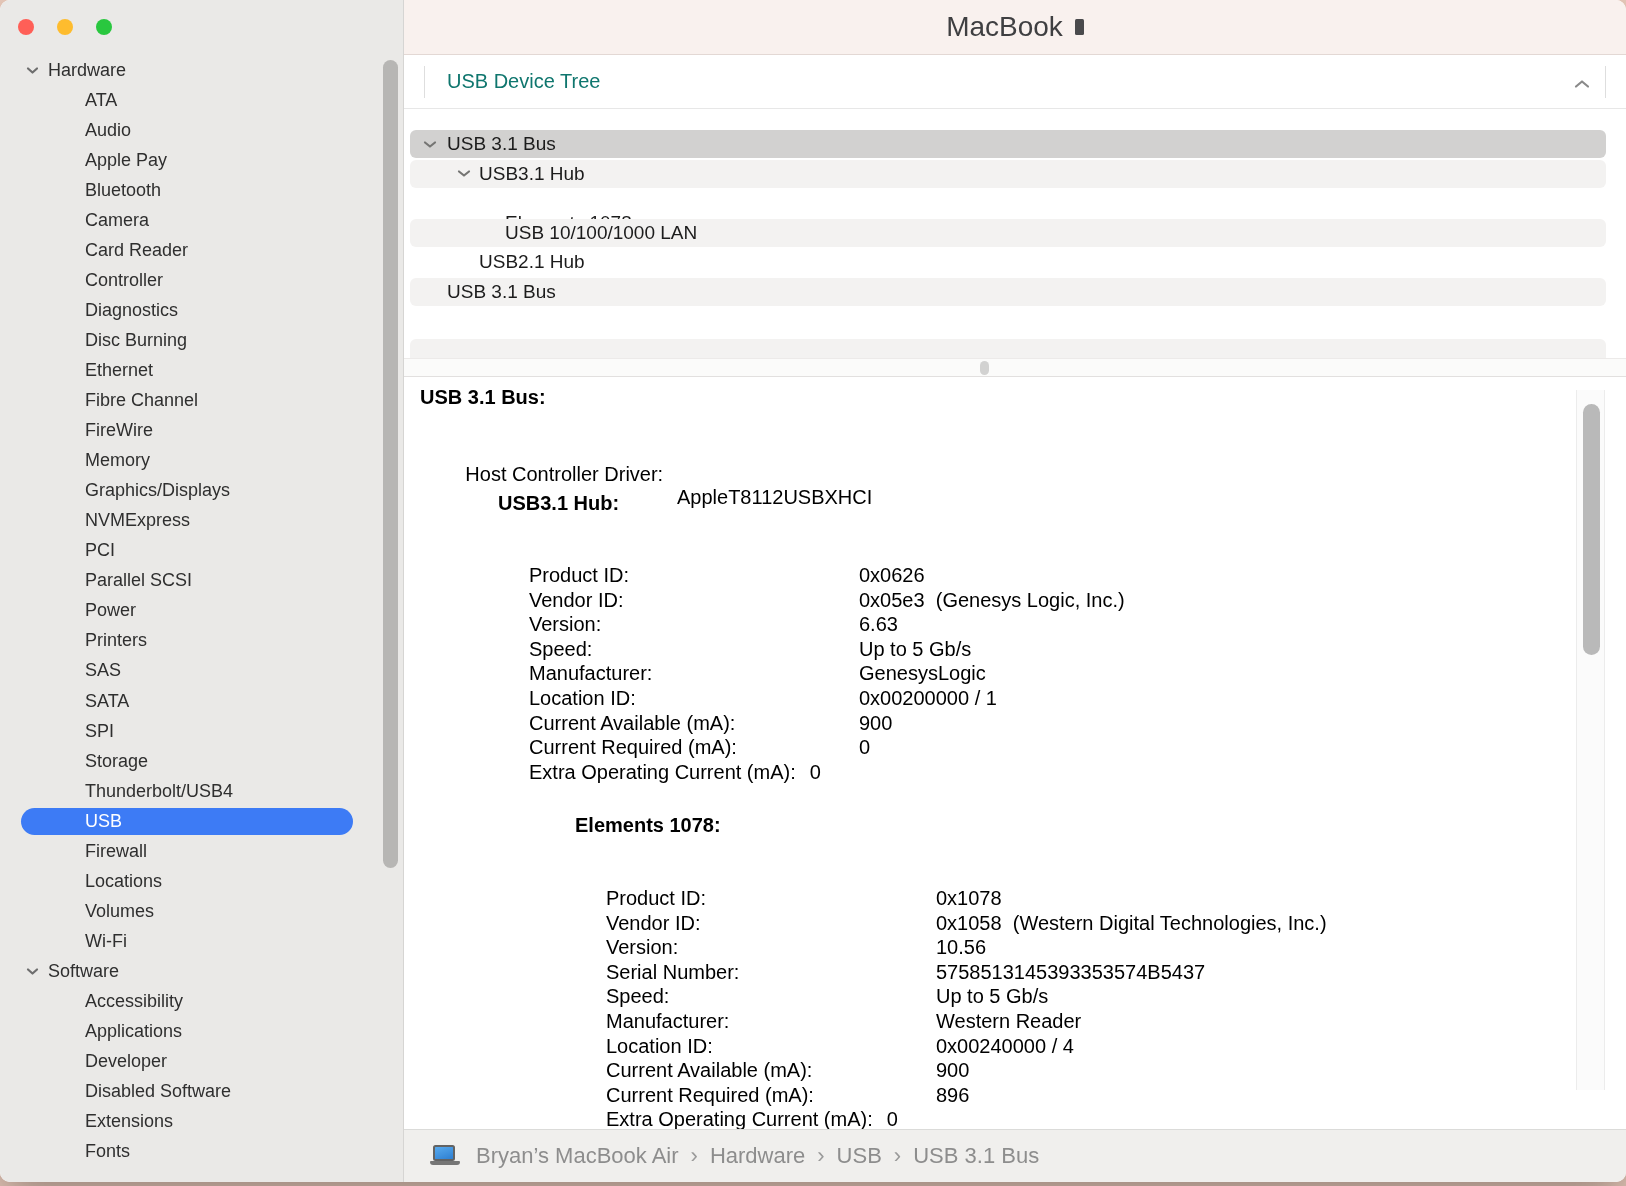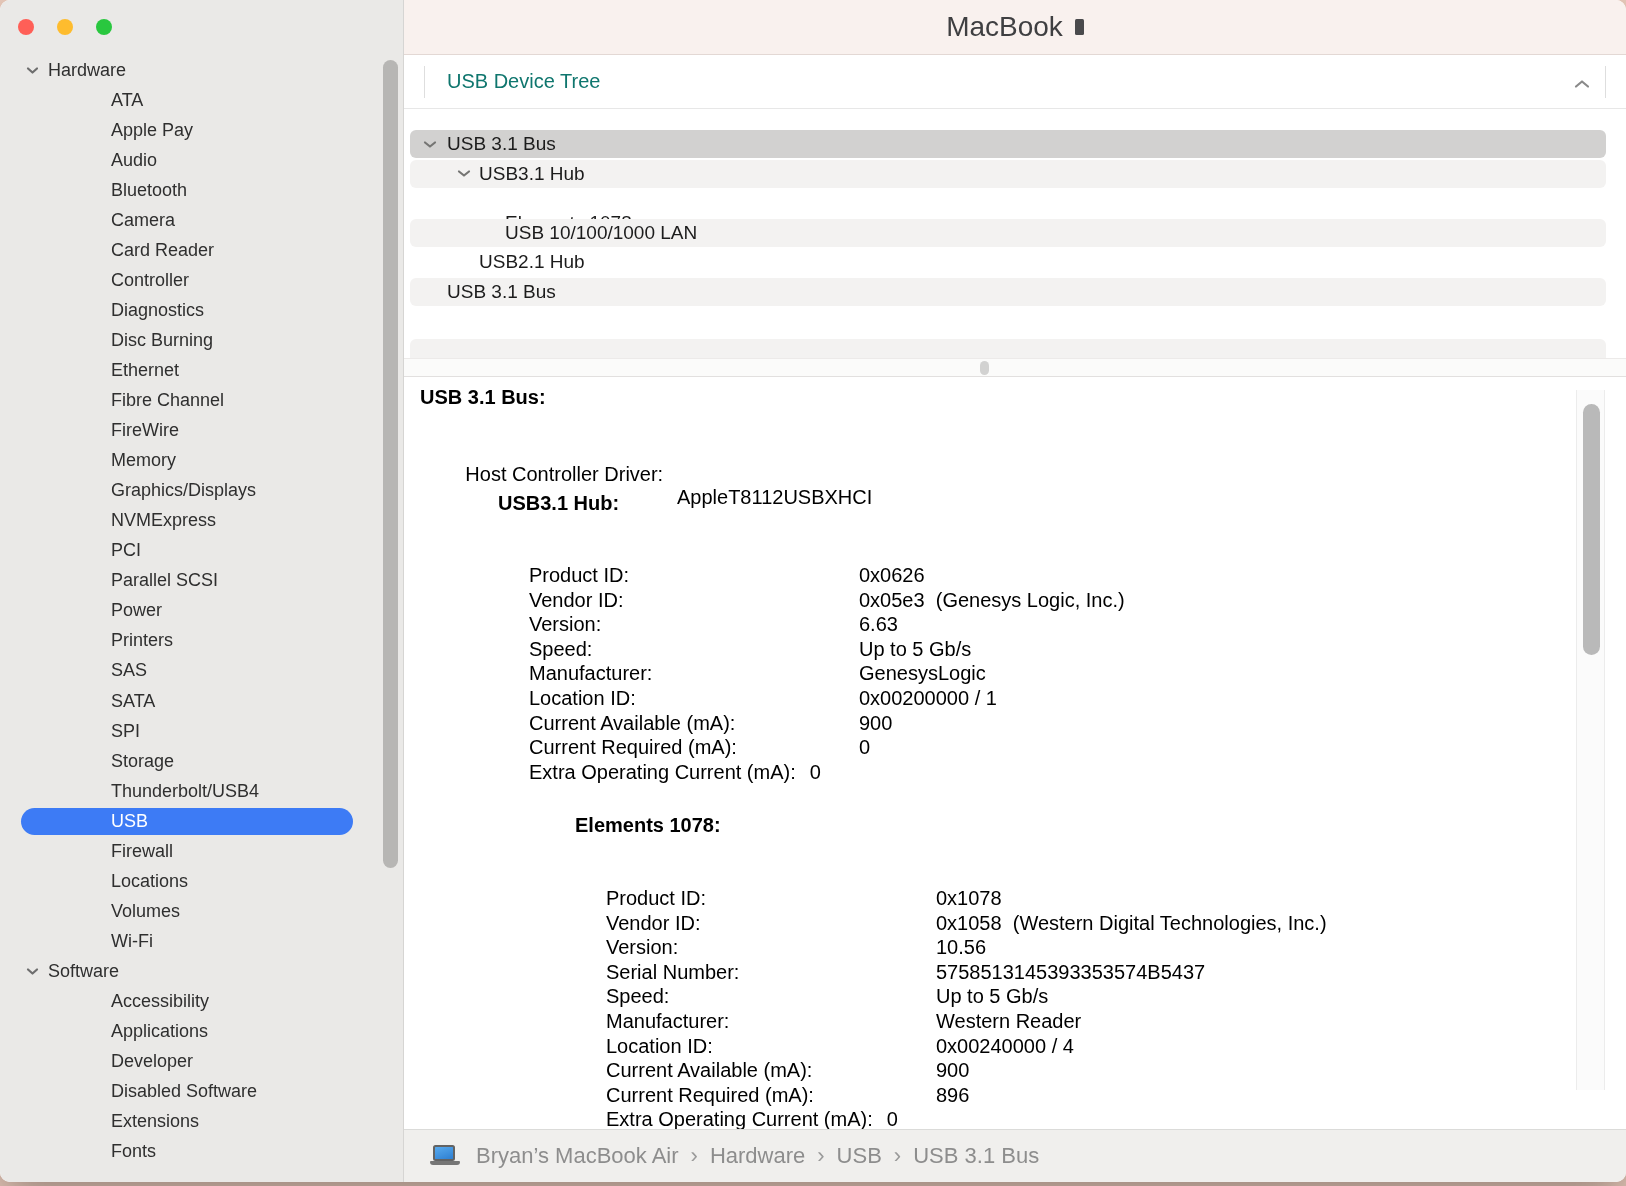--- a/index.html
+++ b/index.html
@@ -20,21 +20,21 @@
   .sidebar{
     position:absolute;left:0;top:0;width:404px;height:1182px;
     background:#eae9e7;border-right:1px solid #d6d5d3;box-sizing:border-box;
   }
   .traffic{position:absolute;top:19px;left:18px;display:flex;gap:23px;}
   .tl{width:16px;height:16px;border-radius:50%;}
   .sb-list{position:absolute;left:0;top:55px;right:0;}
   .sb-row{height:30.05px;display:flex;align-items:center;font-size:18px;color:#2f2f2f;cursor:default;position:relative;}
   .sb-group{padding-left:26px;}
   .sb-group .sb-chev{display:flex;align-items:center;margin-right:9px;}
-  .sb-item{padding-left:111px;}
+  .sb-item{padding-left:85px;}
   .sb-item.sel .sb-label{color:#ffffff;position:relative;z-index:1;}
   .sb-item.sel::before{
     content:"";position:absolute;left:21px;top:1.5px;width:332px;height:27px;
     border-radius:13.5px;background:var(--accent);
   }
   .sb-scrollthumb{
     position:absolute;left:383px;top:60px;width:15px;height:808px;
     border-radius:7.5px;background:#b7b6b4;
   }
   
@@ -109,24 +109,24 @@
             <svg width="13" height="9" viewBox="0 0 13 9">
               <path d="M2 2.5 L6.5 6.5 L11 2.5" fill="none" stroke="#6e6e6e" stroke-width="2.2" stroke-linecap="round" stroke-linejoin="round"></path>
             </svg>
           </span>
                   <span class="sb-label">Hardware</span>
         </div>
         <div class="sb-row sb-item">
           <span class="sb-label">ATA</span>
         </div>
         <div class="sb-row sb-item">
+          <span class="sb-label">Audio</span>
+        </div>
+        <div class="sb-row sb-item">
           <span class="sb-label">Apple Pay</span>
-        </div>
-        <div class="sb-row sb-item">
-          <span class="sb-label">Audio</span>
         </div>
         <div class="sb-row sb-item">
           <span class="sb-label">Bluetooth</span>
         </div>
         <div class="sb-row sb-item">
           <span class="sb-label">Camera</span>
         </div>
         <div class="sb-row sb-item">
           <span class="sb-label">Card Reader</span>
         </div>

